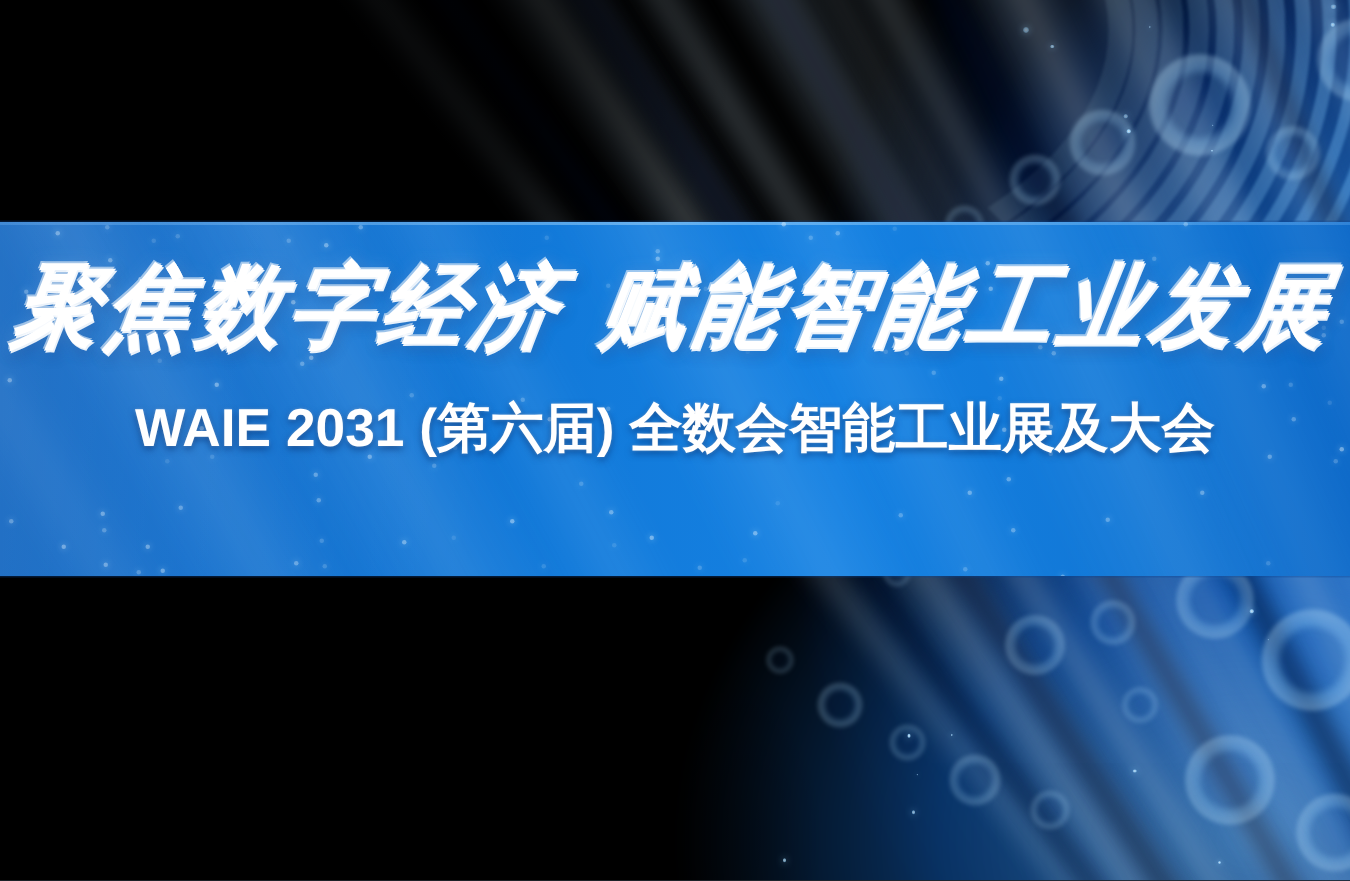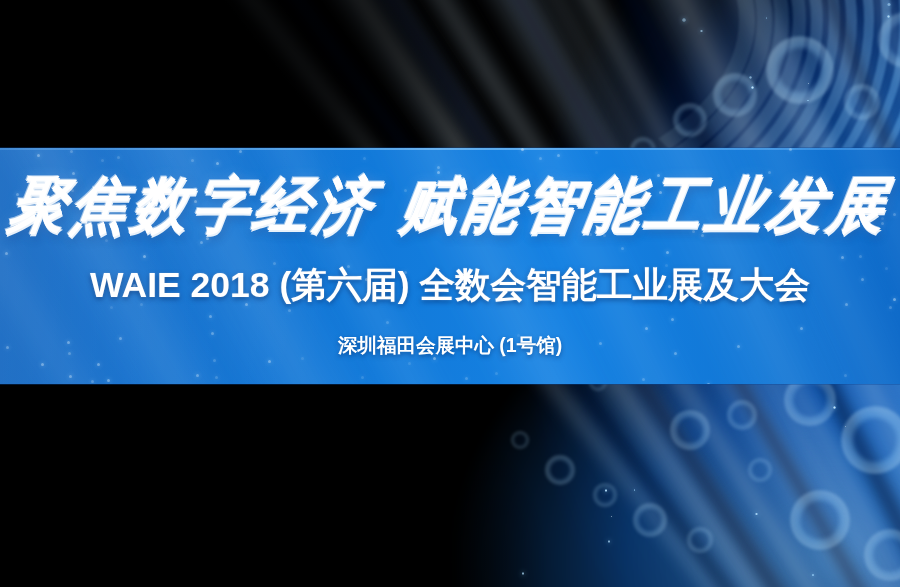--- a/index.html
+++ b/index.html
@@ -438,21 +438,20 @@
         <div class="band-dot" style="left: 698.677px; top: 152.653px; opacity: 0.37;"></div>
       </div>
   </div>
 
   <div class="content">
 
     <div class="calli">
       <span>聚焦数字经济</span><span class="gap"></span><span>赋能智能工业发展</span>
     </div>
 
-    <div class="maintitle">WAIE 2018 (第六届) 全数会智能工业展及大会</div>
+    <div class="maintitle">WAIE 2031 (第六届) 全数会智能工业展及大会</div>
 
     <div class="subline">
-      <span>深圳福田会展中心 (1号馆)</span>
     </div>
 
   </div>
 
 </div>
 
 </body></html>

